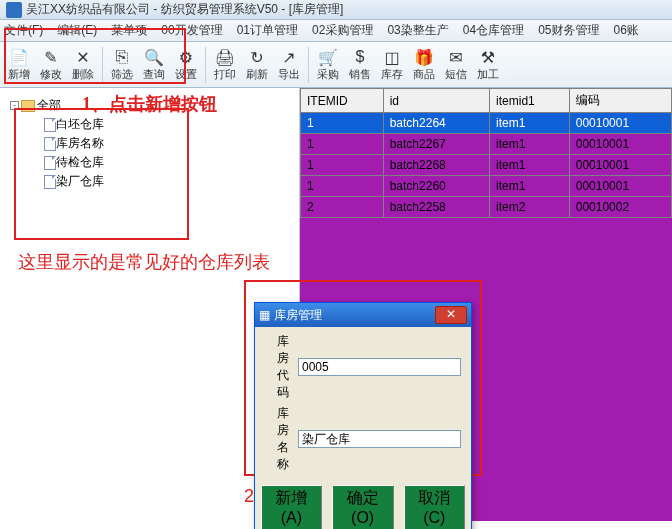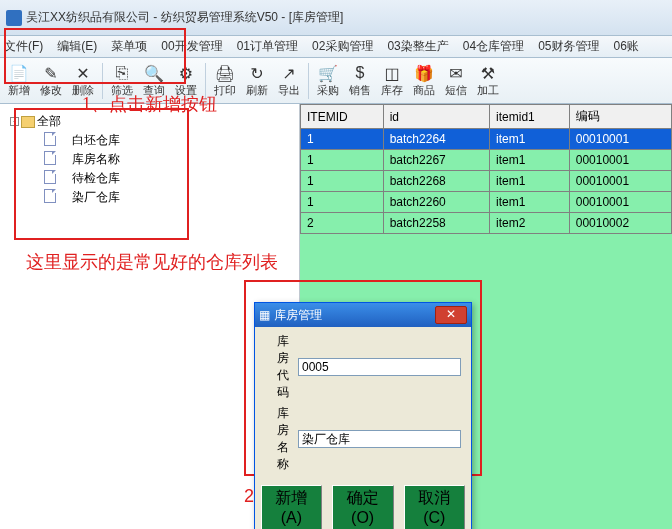--- a/index.html
+++ b/index.html
@@ -1,46 +1,46 @@
 <!DOCTYPE html>
 <html><head>
 <meta charset="utf-8">
 <style>
 * { box-sizing: border-box; margin: 0; padding: 0; }
 body { font-family: "SimSun", "宋体", sans-serif; font-size: 12px; background: #fff; width: 672px; height: 529px; overflow: hidden; position: relative; }
 
-.titlebar { height: 36px; background: linear-gradient(#e8f0f8, #d4e2f0); border-bottom: 1px solid #a8bed0; display: flex; align-items: center; padding: 0 6px; gap: 4px; }
+.titlebar { height: 20px; background: linear-gradient(#e8f0f8, #d4e2f0); border-bottom: 1px solid #a8bed0; display: flex; align-items: center; padding: 0 6px; gap: 4px; }
 .titlebar .icon { width: 16px; height: 16px; background: #3070c0; border-radius: 2px; }
 .titlebar .title { color: #333; font-size: 12px; }
 
 .menubar { height: 22px; background: linear-gradient(#f5f8fb, #e5eef5); border-bottom: 1px solid #a8bed0; display: flex; align-items: center; padding: 8px 4px; gap: 14px; font-size: 12px; color: #333; }
 .menubar span { cursor: default; }
 
 .toolbar { height: 46px; background: linear-gradient(#f8fbfd, #e8f0f5); border-bottom: 1px solid #a8bed0; display: flex; align-items: center; padding: 0 4px; gap: 2px; }
 .tool { display: flex; flex-direction: column; align-items: center; justify-content: center; width: 30px; height: 42px; font-size: 11px; color: #333; }
 .tool .ti { width: 20px; height: 20px; display: flex; align-items: center; justify-content: center; font-size: 16px; }
 .tsep { width: 1px; height: 36px; background: #c0d0de; margin: 0 2px; }
 
 .anno-box1 { position: absolute; left: 4px; top: 28px; width: 182px; height: 56px; border: 2px solid #e02020; pointer-events: none; z-index: 20; }
-.anno-text1 { position: absolute; left: 82px; top: 92px; color: #e02020; font-size: 18px; font-family: "SimSun"; z-index: 20; }
+.anno-text1 { position: absolute; left: 82px; top: 92px; color: #e02020; font-size: 18px; font-family: "SimSun"; z-index: 20; font-weight: bold; }
 .anno-box2 { position: absolute; left: 14px; top: 108px; width: 175px; height: 132px; border: 2px solid #e02020; pointer-events: none; z-index: 20; }
-.anno-text2 { position: absolute; left: 26px; top: 250px; color: #e02020; font-size: 18px; z-index: 20; }
+.anno-text2 { position: absolute; left: 18px; top: 250px; color: #e02020; font-size: 18px; z-index: 20; }
 .anno-box3 { position: absolute; left: 244px; top: 280px; width: 238px; height: 196px; border: 2px solid #e02020; pointer-events: none; z-index: 20; }
 .anno-text3 { position: absolute; left: 244px; top: 484px; color: #e02020; font-size: 18px; z-index: 20; }
 
 .body-area { display: flex; height: calc(529px - 28px - 22px - 46px); }
 .tree-panel { width: 300px; border-right: 1px solid #c0c8d0; background: #fff; padding: 8px 4px; }
 .tree-root { display: flex; align-items: center; gap: 2px; padding: 1px 0 1px 6px; }
-.tree-item { display: flex; align-items: flex-start; gap: 16px; padding: 1px 0 1px 40px; }
+.tree-item { display: flex; align-items: center; gap: 0; padding: 1px 0 1px 40px; }
 .minus { width: 9px; height: 9px; border: 1px solid #888; font-size: 9px; line-height: 7px; text-align: center; color: #555; }
 .folder { width: 14px; height: 12px; background: #f5d070; border: 1px solid #c0a040; }
 .doc { width: 12px; height: 14px; background: #fff; border: 1px solid #8090c0; position: relative; }
 .doc::after { content: ""; position: absolute; right: -1px; top: -1px; width: 0; height: 0; border-right: 4px solid #fff; border-top: 4px solid #8090c0; }
 
-.table-panel { flex: 1; background: #86efac; overflow: hidden; }
+.table-panel { flex: 1; background: #a21caf; overflow: hidden; }
 table { border-collapse: collapse; width: 100%; font-size: 12px; }
 th, td { border: 1px solid #808080; padding: 3px 6px; text-align: left; height: 20px; font-weight: normal; }
 th { background: #f0f0f0; }
 tr.sel td { background: #1060d8; color: #fff; }
 
 .dialog { position: absolute; left: 254px; top: 302px; width: 218px; background: #ece9d8; border: 1px solid #0054e3; box-shadow: 2px 2px 6px rgba(0,0,0,.3); z-index: 30; }
 .dlg-title { height: 24px; background: linear-gradient(#3b8ee8, #2060c0); color: #fff; display: flex; align-items: center; padding: 0 4px; gap: 4px; font-size: 12px; }
 .dlg-title .sp { flex: 1; }
 .dlg-close { width: 32px; height: 18px; background: #d04030; border: 1px solid #a02010; color: #fff; text-align: center; line-height: 14px; font-size: 12px; border-radius: 2px; }
 .dlg-body { padding: 6px; }

